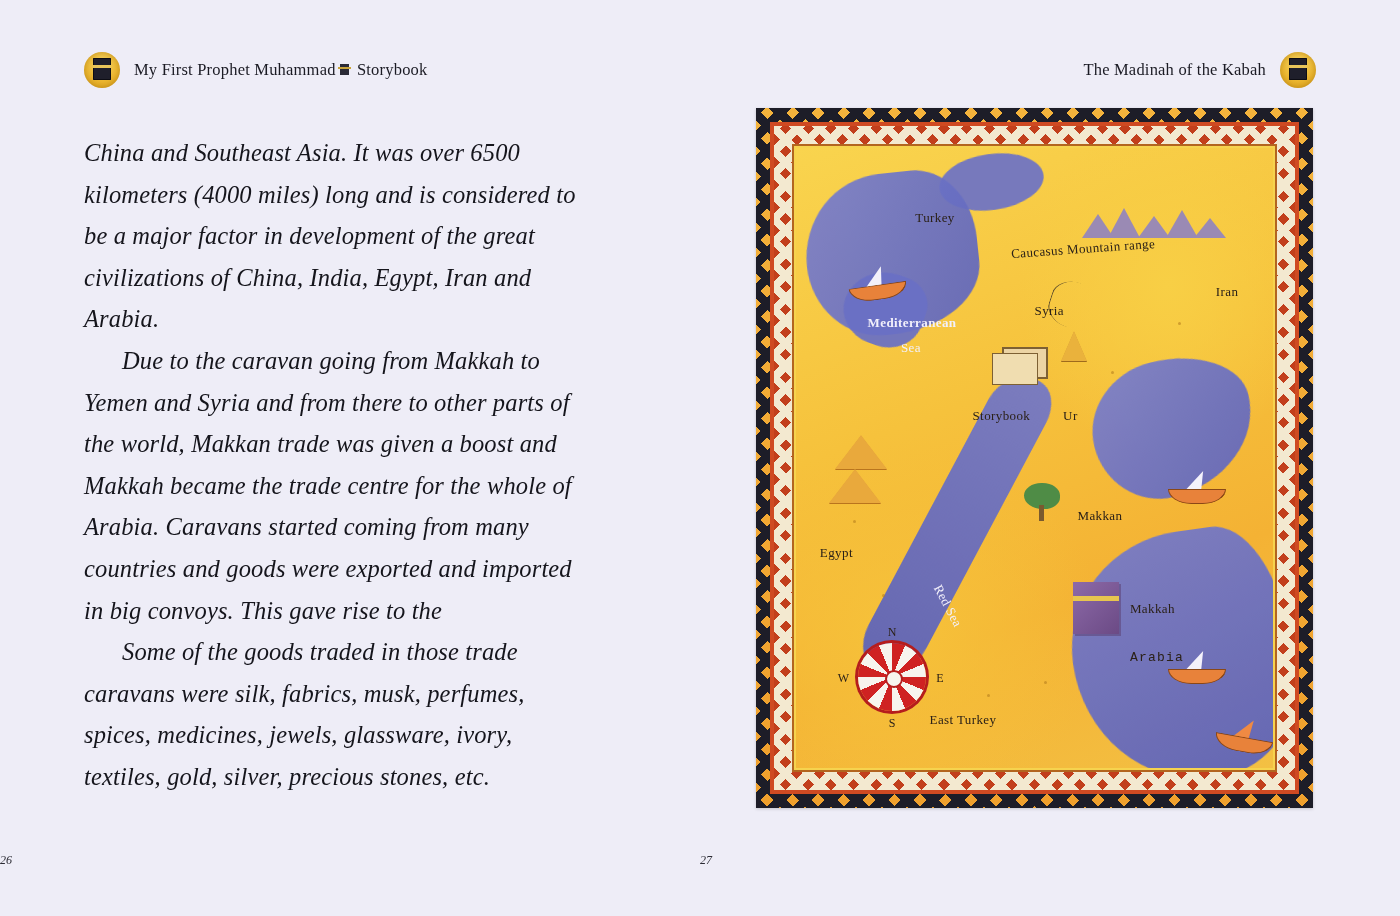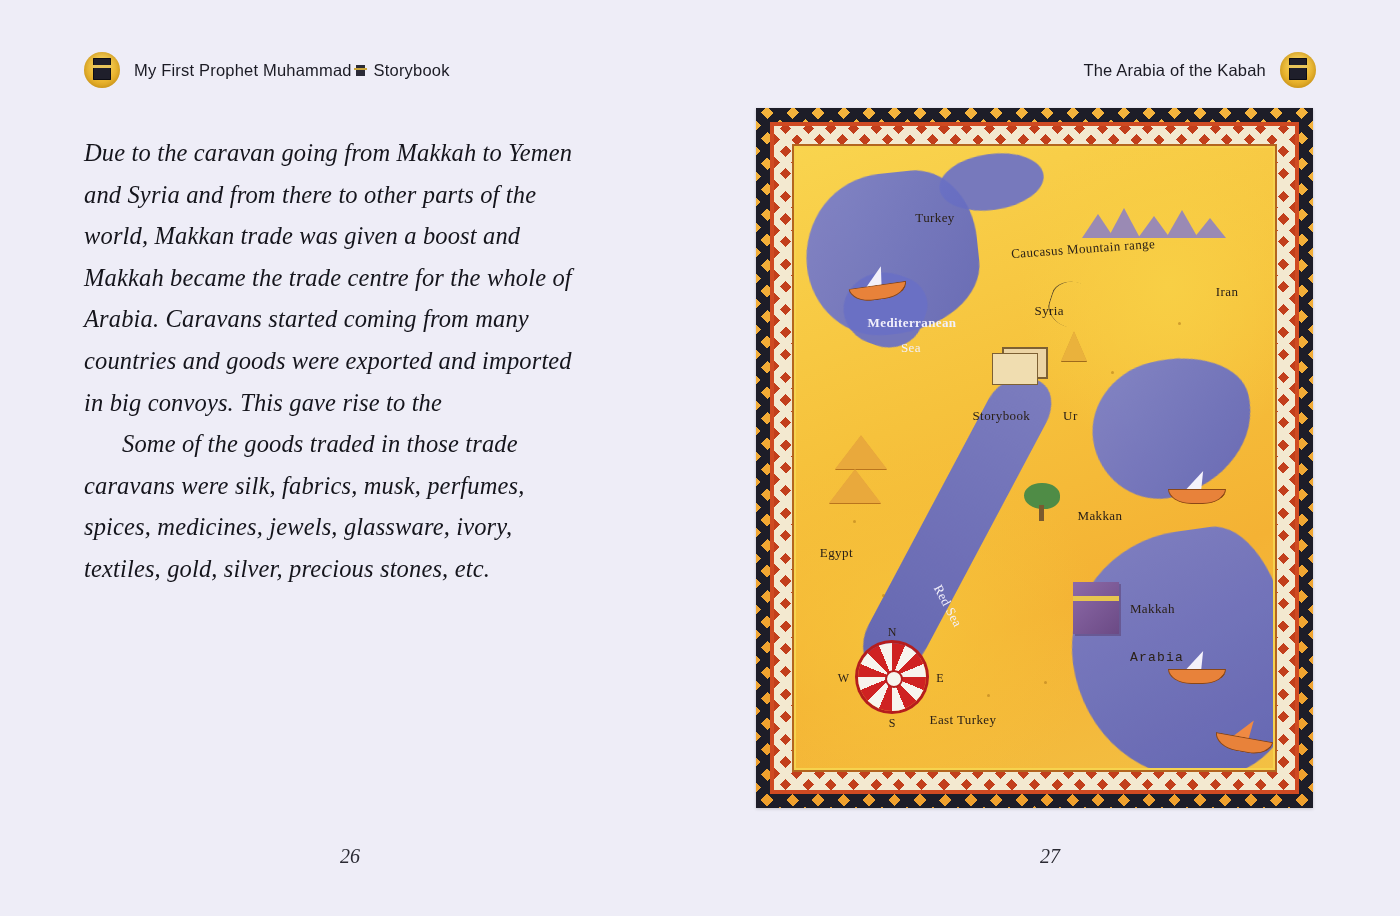--- a/index.html
+++ b/index.html
@@ -28,21 +28,21 @@
     box-sizing: border-box;
   }
 
   
   .runhead {
     position: absolute;
     top: 52px;
     display: flex;
     align-items: center;
     gap: 14px;
-    font-family: Liberation Sans, sans-serif;
+    font-family: Liberation Serif, serif;
     font-size: 16.5px;
     color: #1b1b24;
     letter-spacing: 0.2px;
   }
   .runhead.left { left: 84px; }
   .runhead.right { right: 84px; flex-direction: row-reverse; }
 
   .kaaba-badge {
     width: 36px;
     height: 36px;
@@ -121,24 +121,23 @@
     margin: 0;
   }
   .bodytext p + p {
     text-indent: 38px;
   }
 
   .folio {
     position: absolute;
     bottom: 48px;
     width: 100%;
-    text-align: center;
     font-family: "Liberation Serif", serif;
     font-style: italic;
-    font-size: 20px;
+    font-size: 12px;
     color: #2a2a33;
   }
 
   
   .plate {
     position: absolute;
     left: 56px;
     top: 108px;
     width: 557px;
     height: 700px;
@@ -452,32 +451,33 @@
   <div class="page">
 
     <div class="runhead left">
       <span class="kaaba-badge"></span>
       <span class="runhead-title">
         <span>My First Prophet Muhammad</span><span class="mini-kaaba-inline"></span><span> Storybook</span>
       </span>
     </div>
 
     <div class="bodytext">
+      <p>China and Southeast Asia. It was over 6500 kilometers (4000 miles) long and is considered to be a major factor in development of the great civilizations of China, India, Egypt, Iran and Arabia.</p>
       <p>Due to the caravan going from Makkah to Yemen and Syria and from there to other parts of the world, Makkan trade was given a boost and Makkah became the trade centre for the whole of Arabia. Caravans started coming from many countries and goods were exported and imported in big convoys. This gave rise to the</p>
       <p>Some of the goods traded in those trade caravans were silk, fabrics, musk, perfumes, spices, medicines, jewels, glassware, ivory, textiles, gold, silver, precious stones, etc.</p>
     </div>
 
     <div class="folio">26</div>
   </div>
 
   <div class="page">
 
     <div class="runhead right">
       <span class="kaaba-badge"></span>
-      <span class="runhead-title">The Arabia of the Kabah</span>
+      <span class="runhead-title">The Madinah of the Kabah</span>
     </div>
 
     <div class="plate">
       <div class="plate-border"></div>
       <div class="plate-border-inner"></div>
       <div class="plate-border-inner2"></div>
       <div class="plate-frame-line"></div>
 
       <div class="map">
 

